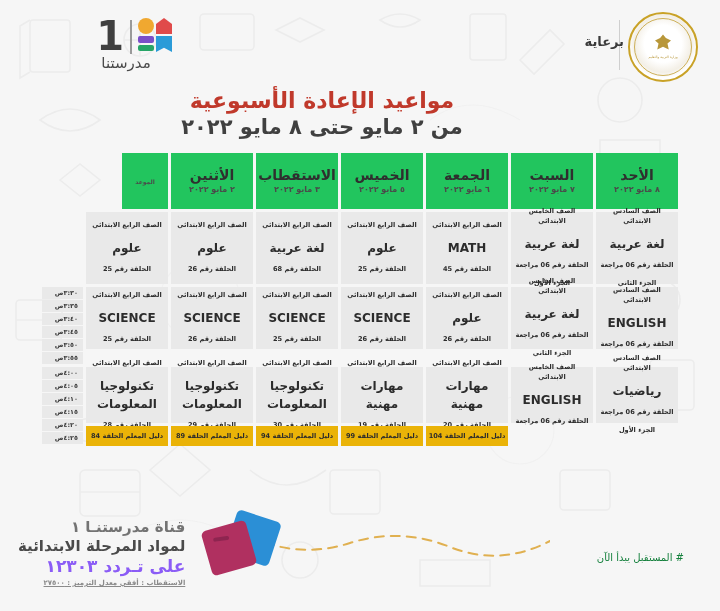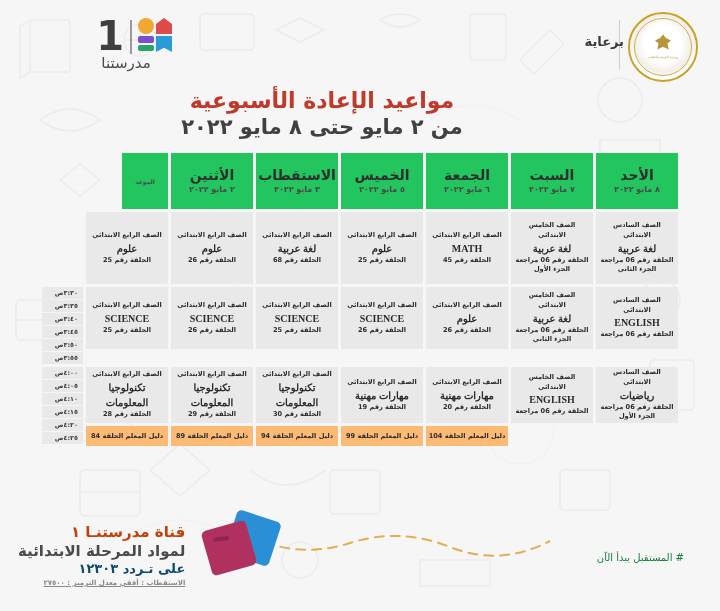--- a/index.html
+++ b/index.html
@@ -55,42 +55,42 @@
             font-size:6px;font-weight:bold;color:#4a4a4a;}
   .hdr-day{width:82px;height:56px;display:flex;flex-direction:column;align-items:center;justify-content:center;}
   .hdr-day .d-name{font-size:14px;font-weight:bold;color:#2f2f2f;line-height:1.1;}
   .hdr-day .d-date{font-size:8px;font-weight:bold;color:#4a4a4a;margin-top:2px;}
 
   .body-row{display:flex;flex-direction:row;gap:3px;margin-bottom:3px;align-items:stretch;}
   .times-col{width:46px;display:flex;flex-direction:column;gap:1px;}
   .time-cell{background:#e9e9e9;height:12px;display:flex;align-items:center;justify-content:flex-start;
              padding-right:5px;box-sizing:border-box;font-size:6.5px;font-weight:bold;color:#3c3c3c;}
   .lesson{width:82px;background:#e9e9e9;display:flex;flex-direction:column;align-items:center;
-          justify-content:center;text-align:center;padding:4px 3px;box-sizing:border-box;}
+          justify-content:center;text-align:center;padding:4px 3px;box-sizing:border-box;gap:8px;}
   .lesson .grade{font-size:6.6px;font-weight:bold;color:#2c2c2c;line-height:1.5;}
-  .lesson .subject{font-size:10px;font-weight:bold;color:#2c2c2c;line-height:1.5;font-family:Liberation Serif, serif;}
+  .lesson .subject{font-size:12px;font-weight:bold;color:#2c2c2c;line-height:1.5;}
   .lesson .episode{font-size:6.6px;font-weight:bold;color:#2c2c2c;line-height:1.5;}
   .lesson .extra{font-size:6.6px;font-weight:bold;color:#2c2c2c;line-height:1.5;}
-  .guide{width:82px;background:#fdba74;display:flex;align-items:center;justify-content:center;
+  .guide{width:82px;background:#eab308;display:flex;align-items:center;justify-content:center;
          text-align:center;font-size:6.6px;font-weight:bold;color:#2c2c2c;box-sizing:border-box;}
   .guide.empty{background:transparent;}
   .r1 .lesson{height:72px;}
   .r2 .lesson{height:62px;}
   .r3 .lesson{height:56px;}
   .r3 .guide{height:20px;}
   .r3-stack{display:flex;flex-direction:column;gap:3px;}
 
   
   .footer{position:absolute;bottom:0;left:0;width:720px;height:120px;}
   .hashtag{position:absolute;right:36px;bottom:48px;font-size:10px;color:#15803d;letter-spacing:.5px;}
   .dashline{position:absolute;right:170px;bottom:52px;width:300px;height:40px;}
   .channel{position:absolute;left:18px;bottom:24px;text-align:right;}
-  .ch-1{font-size:15px;font-weight:bold;color:#c2410c;letter-spacing:1px;}
+  .ch-1{font-size:15px;font-weight:bold;color:#737373;letter-spacing:1px;}
   .ch-2{font-size:15px;font-weight:bold;color:#4a4a4a;margin-top:1px;}
-  .ch-3{font-size:13px;font-weight:bold;color:#0c4a6e;margin-top:1px;letter-spacing:1px;}
+  .ch-3{font-size:17px;font-weight:bold;color:#8b5cf6;margin-top:1px;letter-spacing:1px;}
   .ch-4{font-size:7px;font-weight:bold;color:#8a8a8a;margin-top:3px;text-decoration:underline;}
   .books{position:absolute;left:200px;bottom:30px;width:90px;height:70px;}
   .book-blue{position:absolute;left:30px;top:4px;width:46px;height:46px;background:#2b8fd6;
              border-radius:5px;transform:rotate(18deg);}
   .book-pink{position:absolute;left:6px;top:14px;width:46px;height:46px;background:#b03060;
              border-radius:5px;transform:rotate(-16deg);}
   .book-pink:after{content:"";position:absolute;left:10px;top:10px;width:16px;height:4px;background:#8e2550;border-radius:2px;transform:rotate(8deg);}
 </style>
 </head>
 <body>

